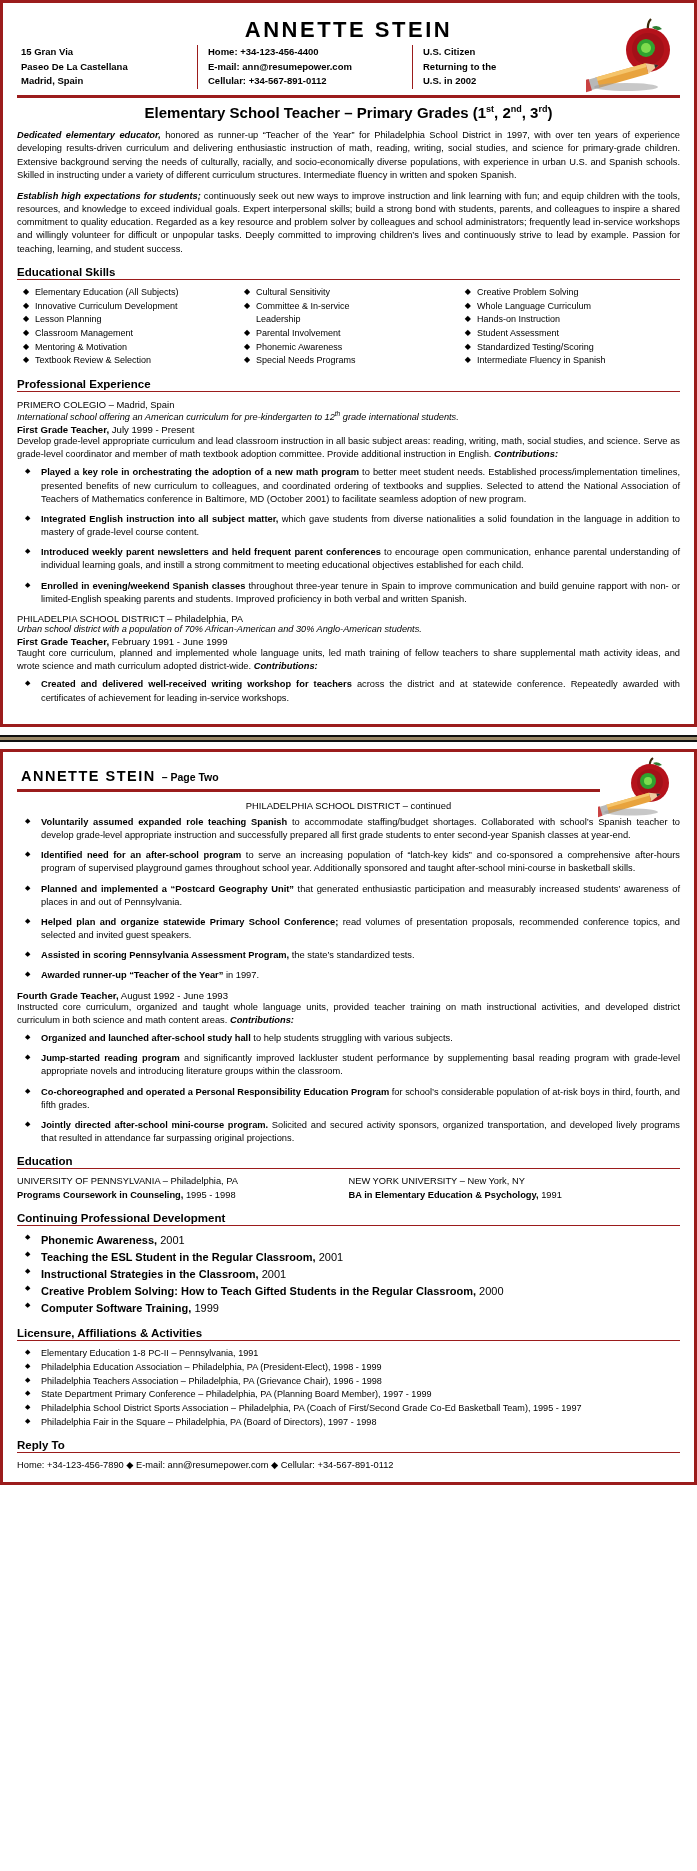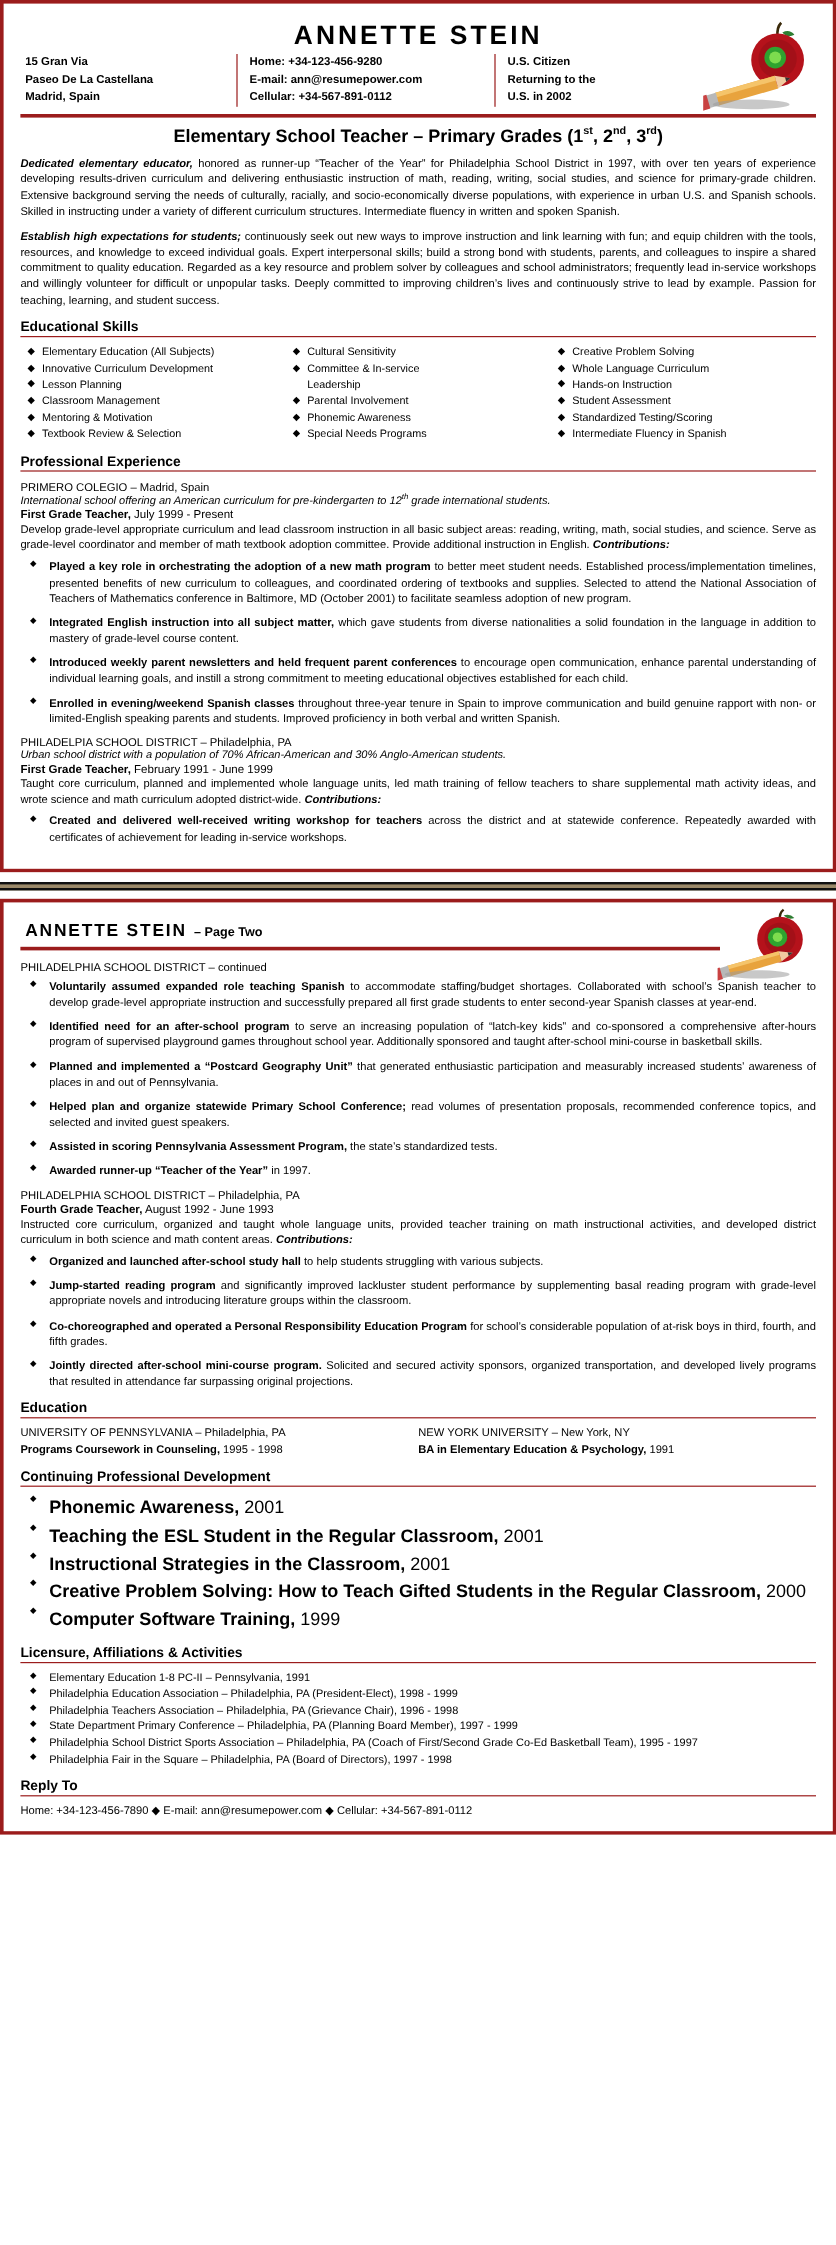--- a/index.html
+++ b/index.html
@@ -157,21 +157,21 @@
 
   
   .edu-cols { display: flex; margin-top: 5px; }
   .edu-col { width: 50%; padding-right: 12px; }
   .edu-line { font-size: 9.3px; line-height: 1.45; }
   .edu-line b { font-weight: bold; }
 
   .cpd { list-style: none; margin: 4px 0 0 0; padding: 0; }
   .cpd li {
     position: relative;
-    font-size: 15px;
+    font-size: 11px;
     line-height: 1.55;
     padding-left: 24px;
     margin: 0;
   }
   .cpd li:before {
     content: "\25C6";
     position: absolute; left: 8px; top: 0;
     font-size: 7px;
   }
   .cpd li b { font-weight: bold; }
@@ -214,21 +214,21 @@
     position: absolute;
     right: 2px; top: -6px;
     width: 80px; height: 62px;
   }
   .p2-rule {
     border: none;
     border-top: 3px solid #9b1c1c;
     margin: 4px 0 8px 0;
     width: 88%;
   }
-  .p2-first { font-size: 9.4px; margin: 0 0 2px 0; }
+  .p2-first { font-size: 9.4px; margin: 0 0 2px 0; text-align: center; }
 </style>
 </head>
 <body>
 
 <div class="page">
 
   <div class="hdr">
     <div class="hdr-name">ANNETTE STEIN</div>
 
     <svg class="hdr-art" viewBox="0 0 92 78">
@@ -249,21 +249,21 @@
       <ellipse cx="40" cy="70" rx="32" ry="4" fill="#9a9a9a" opacity="0.55"></ellipse>
     </svg>
 
     <div class="hdr-cols">
       <div class="hdr-col c1">
         <div>15 Gran Via</div>
         <div>Paseo De La Castellana</div>
         <div>Madrid, Spain</div>
       </div>
       <div class="hdr-col c2">
-        <div>Home: +34-123-456-9280</div>
+        <div>Home: +34-123-456-4400</div>
         <div>E-mail: ann@resumepower.com</div>
         <div>Cellular: +34-567-891-0112</div>
       </div>
       <div class="hdr-col c3">
         <div>U.S. Citizen</div>
         <div>Returning to the</div>
         <div>U.S. in 2002</div>
       </div>
     </div>
   </div>
@@ -421,21 +421,20 @@
   <ul class="bl">
     <li><b>Voluntarily assumed expanded role teaching Spanish</b><span> to accommodate staffing/budget shortages. Collaborated with school’s Spanish teacher to develop grade-level appropriate instruction and successfully prepared all first grade students to enter second-year Spanish classes at year-end.</span></li>
     <li><b>Identified need for an after-school program</b><span> to serve an increasing population of “latch-key kids” and co-sponsored a comprehensive after-hours program of supervised playground games throughout school year. Additionally sponsored and taught after-school mini-course in basketball skills.</span></li>
     <li><b>Planned and implemented a “Postcard Geography Unit”</b><span> that generated enthusiastic participation and measurably increased students’ awareness of places in and out of Pennsylvania.</span></li>
     <li><b>Helped plan and organize statewide Primary School Conference;</b><span> read volumes of presentation proposals, recommended conference topics, and selected and invited guest speakers.</span></li>
     <li><b>Assisted in scoring Pennsylvania Assessment Program,</b><span> the state’s standardized tests.</span></li>
     <li><b>Awarded runner-up “Teacher of the Year”</b><span> in 1997.</span></li>
   </ul>
 
   <div>
-    <p class="org">PHILADELPHIA SCHOOL DISTRICT – Philadelphia, PA</p>
     <p class="role"><b>Fourth Grade Teacher,</b><span> August 1992 - June 1993</span></p>
     <p class="para" style="margin-bottom:2px"><span>Instructed core curriculum, organized and taught whole language units, provided teacher training on math instructional activities, and developed district curriculum in both science and math content areas. </span><span class="contrib">Contributions:</span></p>
     <ul class="bl">
       <li><b>Organized and launched after-school study hall</b><span> to help students struggling with various subjects.</span></li>
       <li><b>Jump-started reading program</b><span> and significantly improved lackluster student performance by supplementing basal reading program with grade-level appropriate novels and introducing literature groups within the classroom.</span></li>
       <li><b>Co-choreographed and operated a Personal Responsibility Education Program</b><span> for school’s considerable population of at-risk boys in third, fourth, and fifth grades.</span></li>
       <li><b>Jointly directed after-school mini-course program.</b><span> Solicited and secured activity sponsors, organized transportation, and developed lively programs that resulted in attendance far surpassing original projections.</span></li>
     </ul>
   </div>
 

